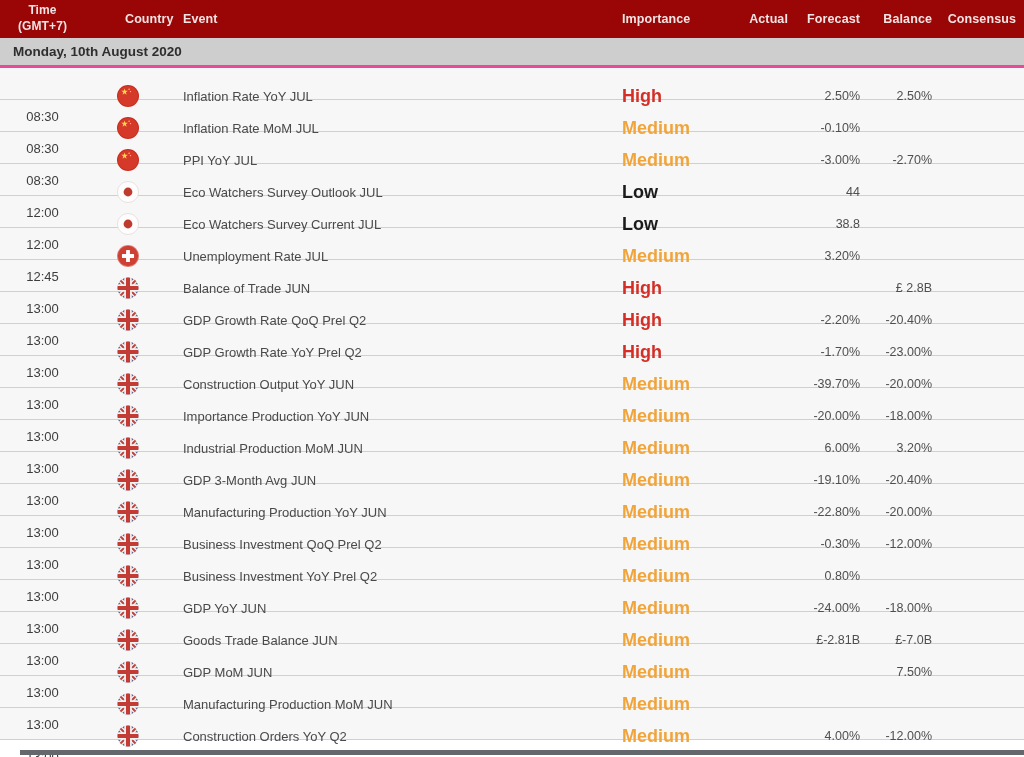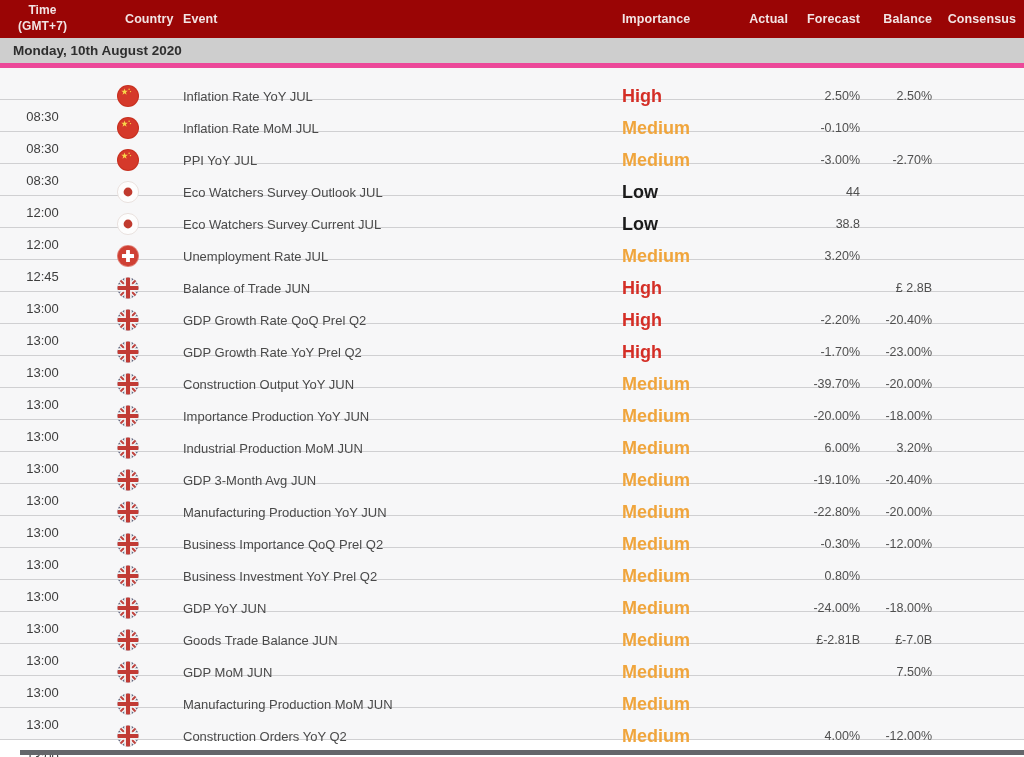--- a/index.html
+++ b/index.html
@@ -30,21 +30,21 @@
 
   .date-row {
     height:30px;
     background:#cecece;
     display:flex;
     align-items:center;
     padding-left:13px;
     font-size:13.5px;
     font-weight:700;
     color:#2e2e2e;
-    border-bottom:5px solid #ec4899;
+    border-bottom:3px solid #ec4899;
   }
 
   .row {
     height:32px;
     background:#f7f7f8;
     border-bottom:1px solid #d0d0d2;
     align-items:center;
     font-size:13px;
     color:#4a4a4a;
   }
@@ -400,21 +400,21 @@
             </defs>
             <g clip-path="url(#ukclip14)">
               <rect width="32" height="32" fill="#565b76"></rect>
               <path d="M0,0 L32,32 M32,0 L0,32" stroke="#f4f4f4" stroke-width="7"></path>
               <path d="M0,0 L32,32 M32,0 L0,32" stroke="#c04540" stroke-width="3"></path>
               <path d="M16,0 V32 M0,16 H32" stroke="#f4f4f4" stroke-width="11"></path>
               <path d="M16,0 V32 M0,16 H32" stroke="#c23b35" stroke-width="6"></path>
             </g>
           </svg>
         </div>
-    <div class="c-event">Business Importance QoQ Prel Q2</div>
+    <div class="c-event">Business Investment QoQ Prel Q2</div>
     <div class="c-imp" style="color: rgb(240, 165, 60);">Medium</div>
     <div class="c-num"></div>
     <div class="c-num">-0.30%</div>
     <div class="c-num">-12.00%</div>
     <div class="c-num"></div>
   </div>
       <div class="row grid-cols">
     <div class="c-time">13:00</div>
     <div class="c-flag">
           <svg viewBox="0 0 32 32">

